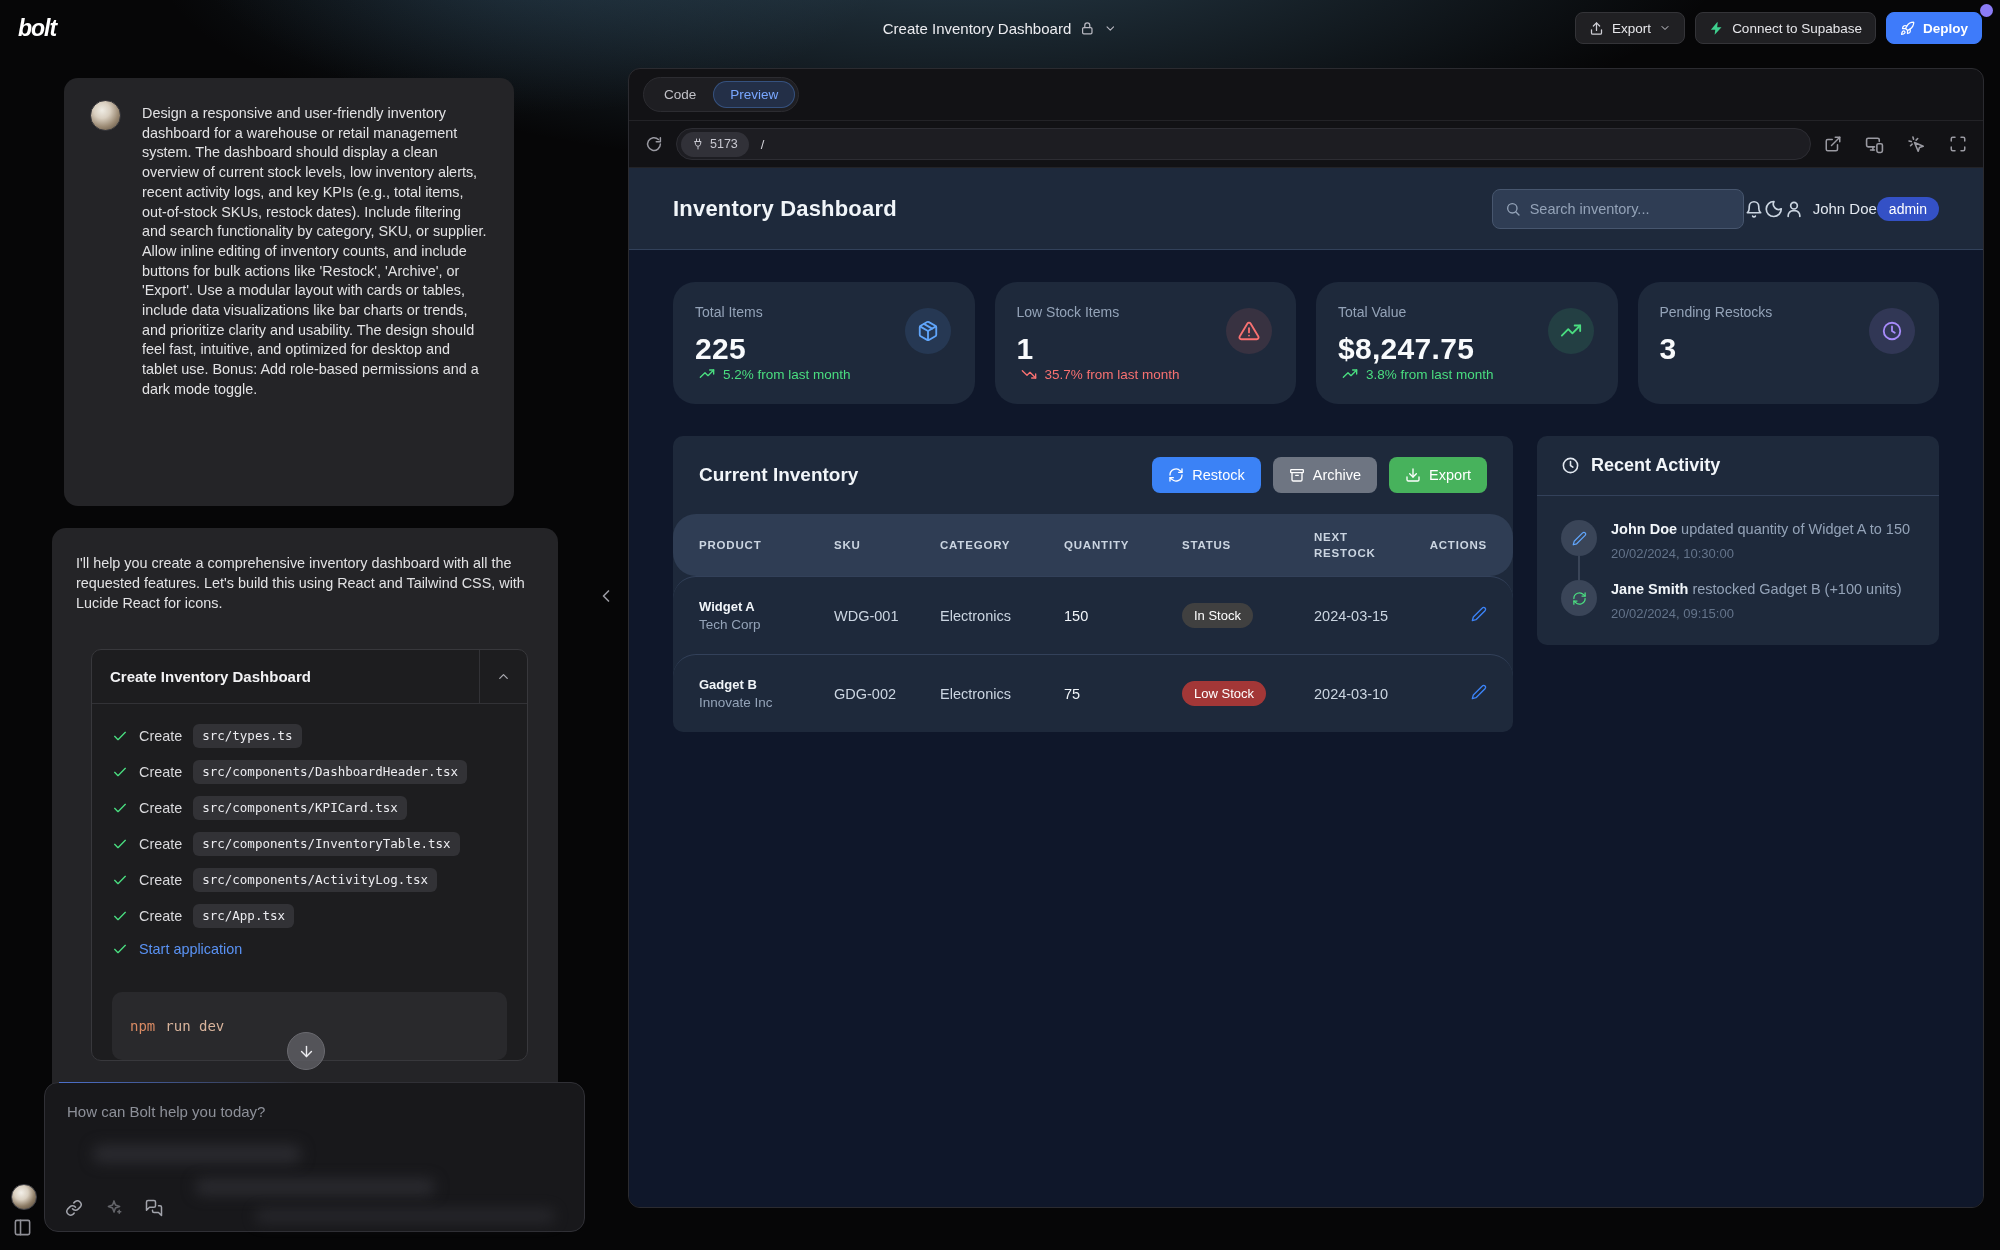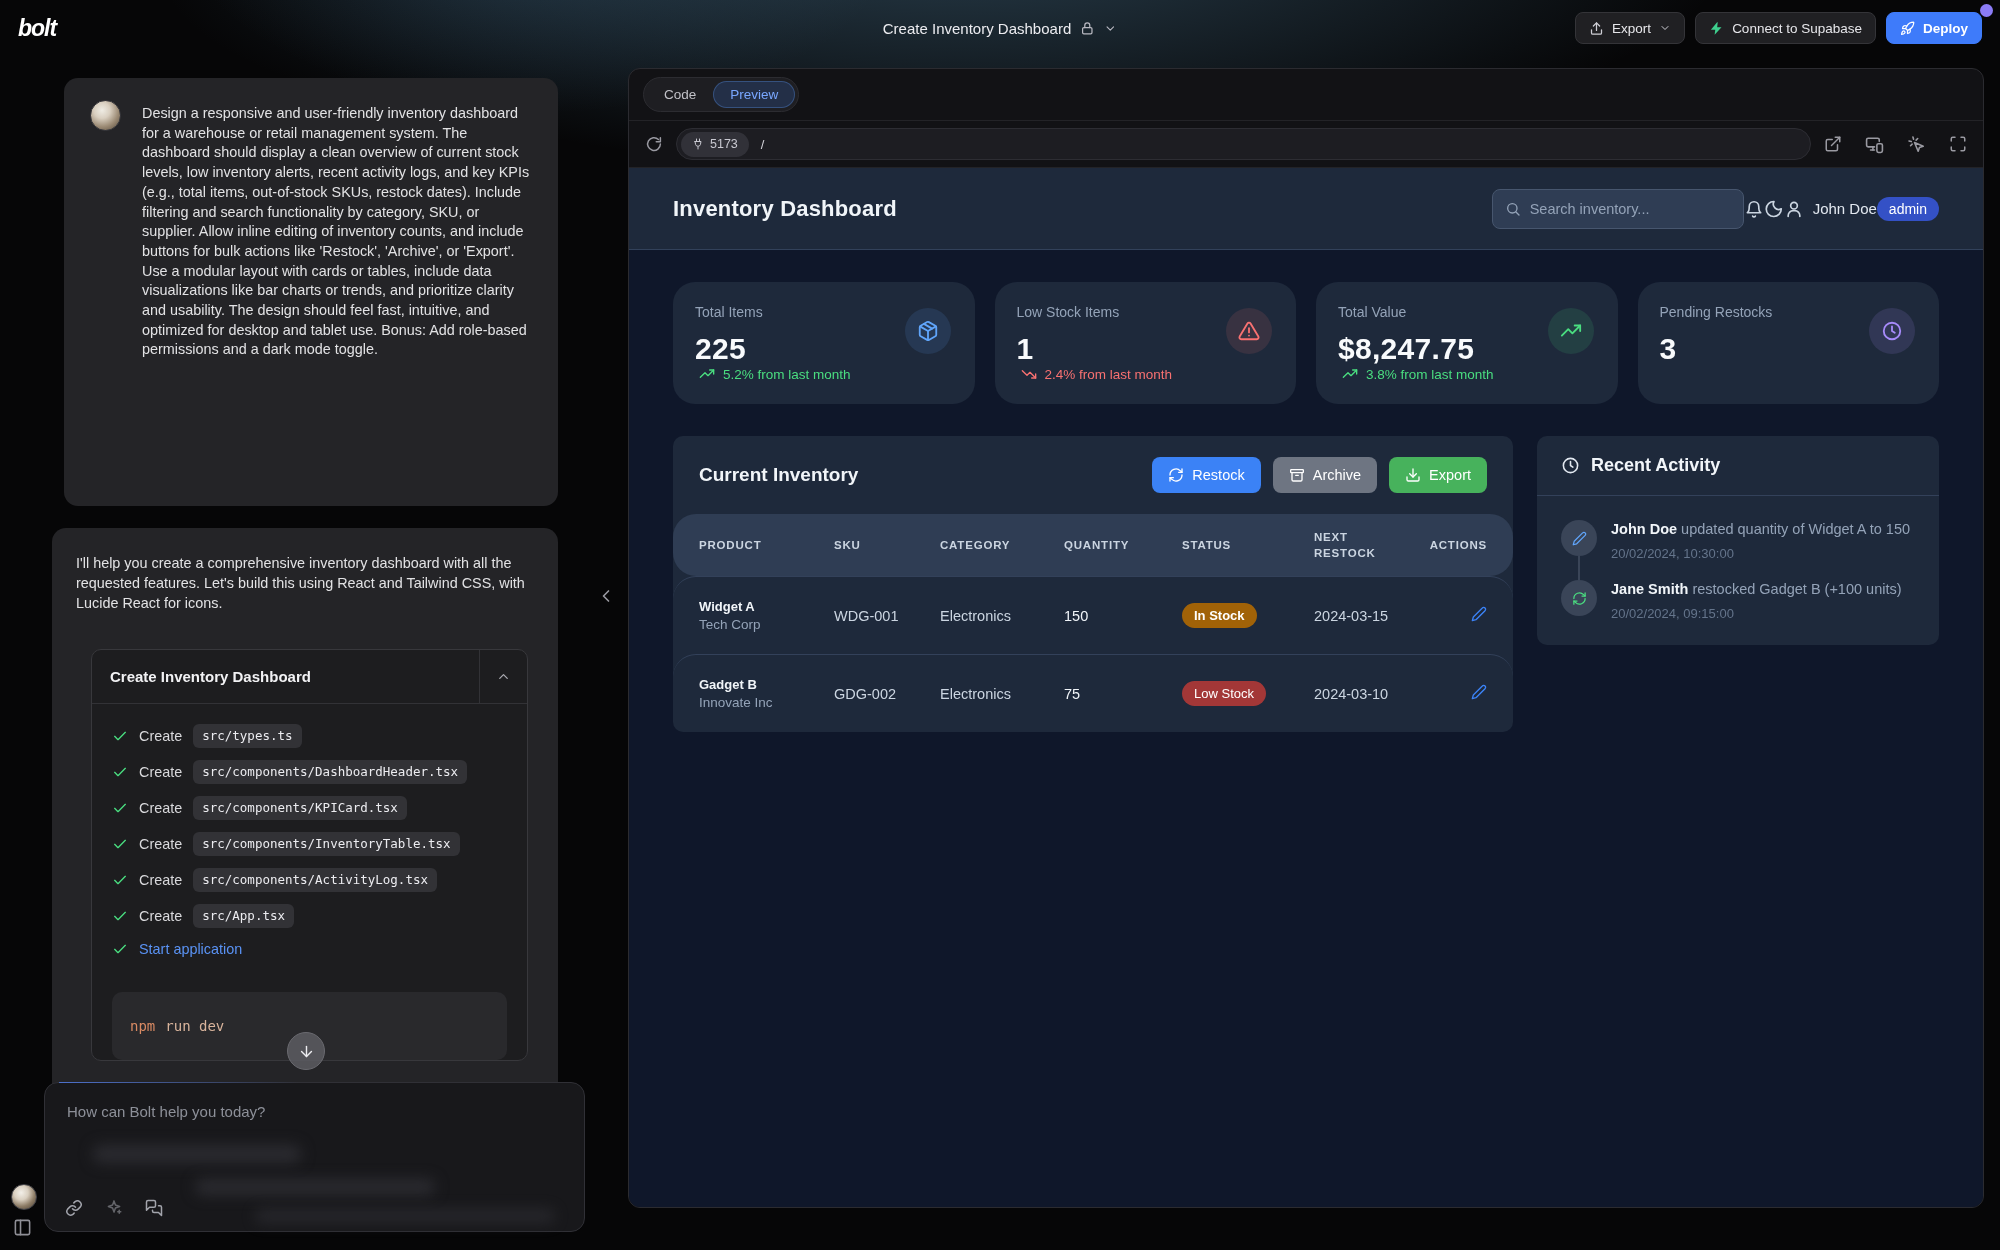--- a/index.html
+++ b/index.html
@@ -31,21 +31,21 @@
   .tb-btn { height:32px; display:flex; align-items:center; gap:8px; padding:0 13px; border-radius:8px; background:#202023; border:1px solid #343438; color:#e6e6ea; font-size:13.5px; cursor:pointer; }
   .tb-btn .icon { color:#cfcfd6; }
   .tb-btn.deploy { background:#3e7bfa; border-color:#3e7bfa; color:#fff; font-weight:600; }
   .tb-btn.deploy .icon { color:#fff; }
   .sb-zap svg { fill:#3ecf8e; stroke:none; }
   .corner-dot { position:absolute; right:7px; top:4px; width:13px; height:13px; border-radius:50%; background:#8b7cf6; }
 
   
   .chat { position:absolute; left:0; top:56px; width:628px; bottom:0; z-index:10; }
   .msg-card { background:#242427; border-radius:14px; }
-  .user-msg { position:absolute; left:64px; top:22px; width:494px; min-height:428px; padding:26px 26px 26px 28px; }
+  .user-msg { position:absolute; left:64px; top:22px; width:450px; min-height:428px; padding:26px 26px 26px 28px; }
   .user-msg .avatar { position:absolute; left:26px; top:22px; width:31px; height:31px; border-radius:50%;
     background:radial-gradient(circle at 38% 32%, #efece4 0%, #d9cfc0 30%, #9b8a74 62%, #4e4335 100%);
     border:1px solid #3a3a3e; }
   .user-msg .prompt { margin-left:50px; font-size:14.4px; line-height:19.7px; color:#e2e2e4; }
 
   .ai-msg { position:absolute; left:52px; top:472px; width:506px; height:704px; padding:26px 24px; overflow:hidden; }
   .ai-intro { font-size:14.4px; line-height:19.8px; color:#e2e2e4; }
   .ai-outro { margin-top:26px; font-size:14.4px; line-height:19.8px; color:#e2e2e4; }
 
   .artifact { margin:36px 2px 0 15px; width:437px; background:#1d1d1f; border:1px solid #38383c; border-radius:10px; overflow:hidden; }
@@ -137,21 +137,21 @@
   .thead { background:#2f3d54; height:62px; }
   .thead .th { font-size:11.5px; font-weight:700; letter-spacing:.8px; text-transform:uppercase; color:#cbd5e1; line-height:1.4; }
   .th.col-restock span { display:inline-block; max-width:66px; }
   .th.col-actions, .td.col-actions { text-align:right; }
   .trow { border-top:1px solid #33415a; height:78px; }
   .p-name { font-size:13px; font-weight:700; color:#f1f5f9; }
   .p-sup { margin-top:3px; font-size:13.5px; color:#94a3b8; }
   .td { font-size:14.5px; color:#cbd5e1; }
   .td.qty { color:#f1f5f9; font-weight:500; }
   .pill { display:inline-block; padding:5px 12px; border-radius:999px; font-size:13px; color:#fff; }
-  .pill.in  { background:#a16207;font-weight:bold; }
+  .pill.in  { background:#404040; }
   .pill.low { background:#a33737; }
   .edit-btn { color:#3b82f6; cursor:pointer; }
 
   .act-card { background:#1e293b; border-radius:10px; overflow:hidden; }
   .act-head { display:flex; align-items:center; gap:11px; padding:19px 24px; border-bottom:1px solid #33415a; color:#e2e8f0; }
   .act-title { font-size:18px; font-weight:700; color:#f1f5f9; }
   .act-list { padding:24px; }
   .act-item { display:flex; gap:14px; }
   .act-rail { display:flex; flex-direction:column; align-items:center; }
   .act-ico { width:36px; height:36px; border-radius:50%; background:#3a4558; display:flex; align-items:center; justify-content:center; }
@@ -509,21 +509,21 @@
                 </svg>
               </span>
             </div>
           <div class="trend down">
             <span class="icon">
                 <svg width="16" height="16" viewBox="0 0 24 24">
                   <path d="M2 7l7 7 4.5-4.5L22 18"></path>
                   <path d="M16 18h6v-6"></path>
                 </svg>
               </span>
-            <span>2.4% from last month</span>
+            <span>35.7% from last month</span>
           </div>
         </div>
 
         <div class="kpi">
           <div class="lbl">Total Value</div>
           <div class="val">$8,247.75</div>
           <div class="bubble green">
               <span class="icon">
                 <svg width="22" height="22" viewBox="0 0 24 24">
                   <path d="M2 17l7-7 4.5 4.5L22 6"></path>

